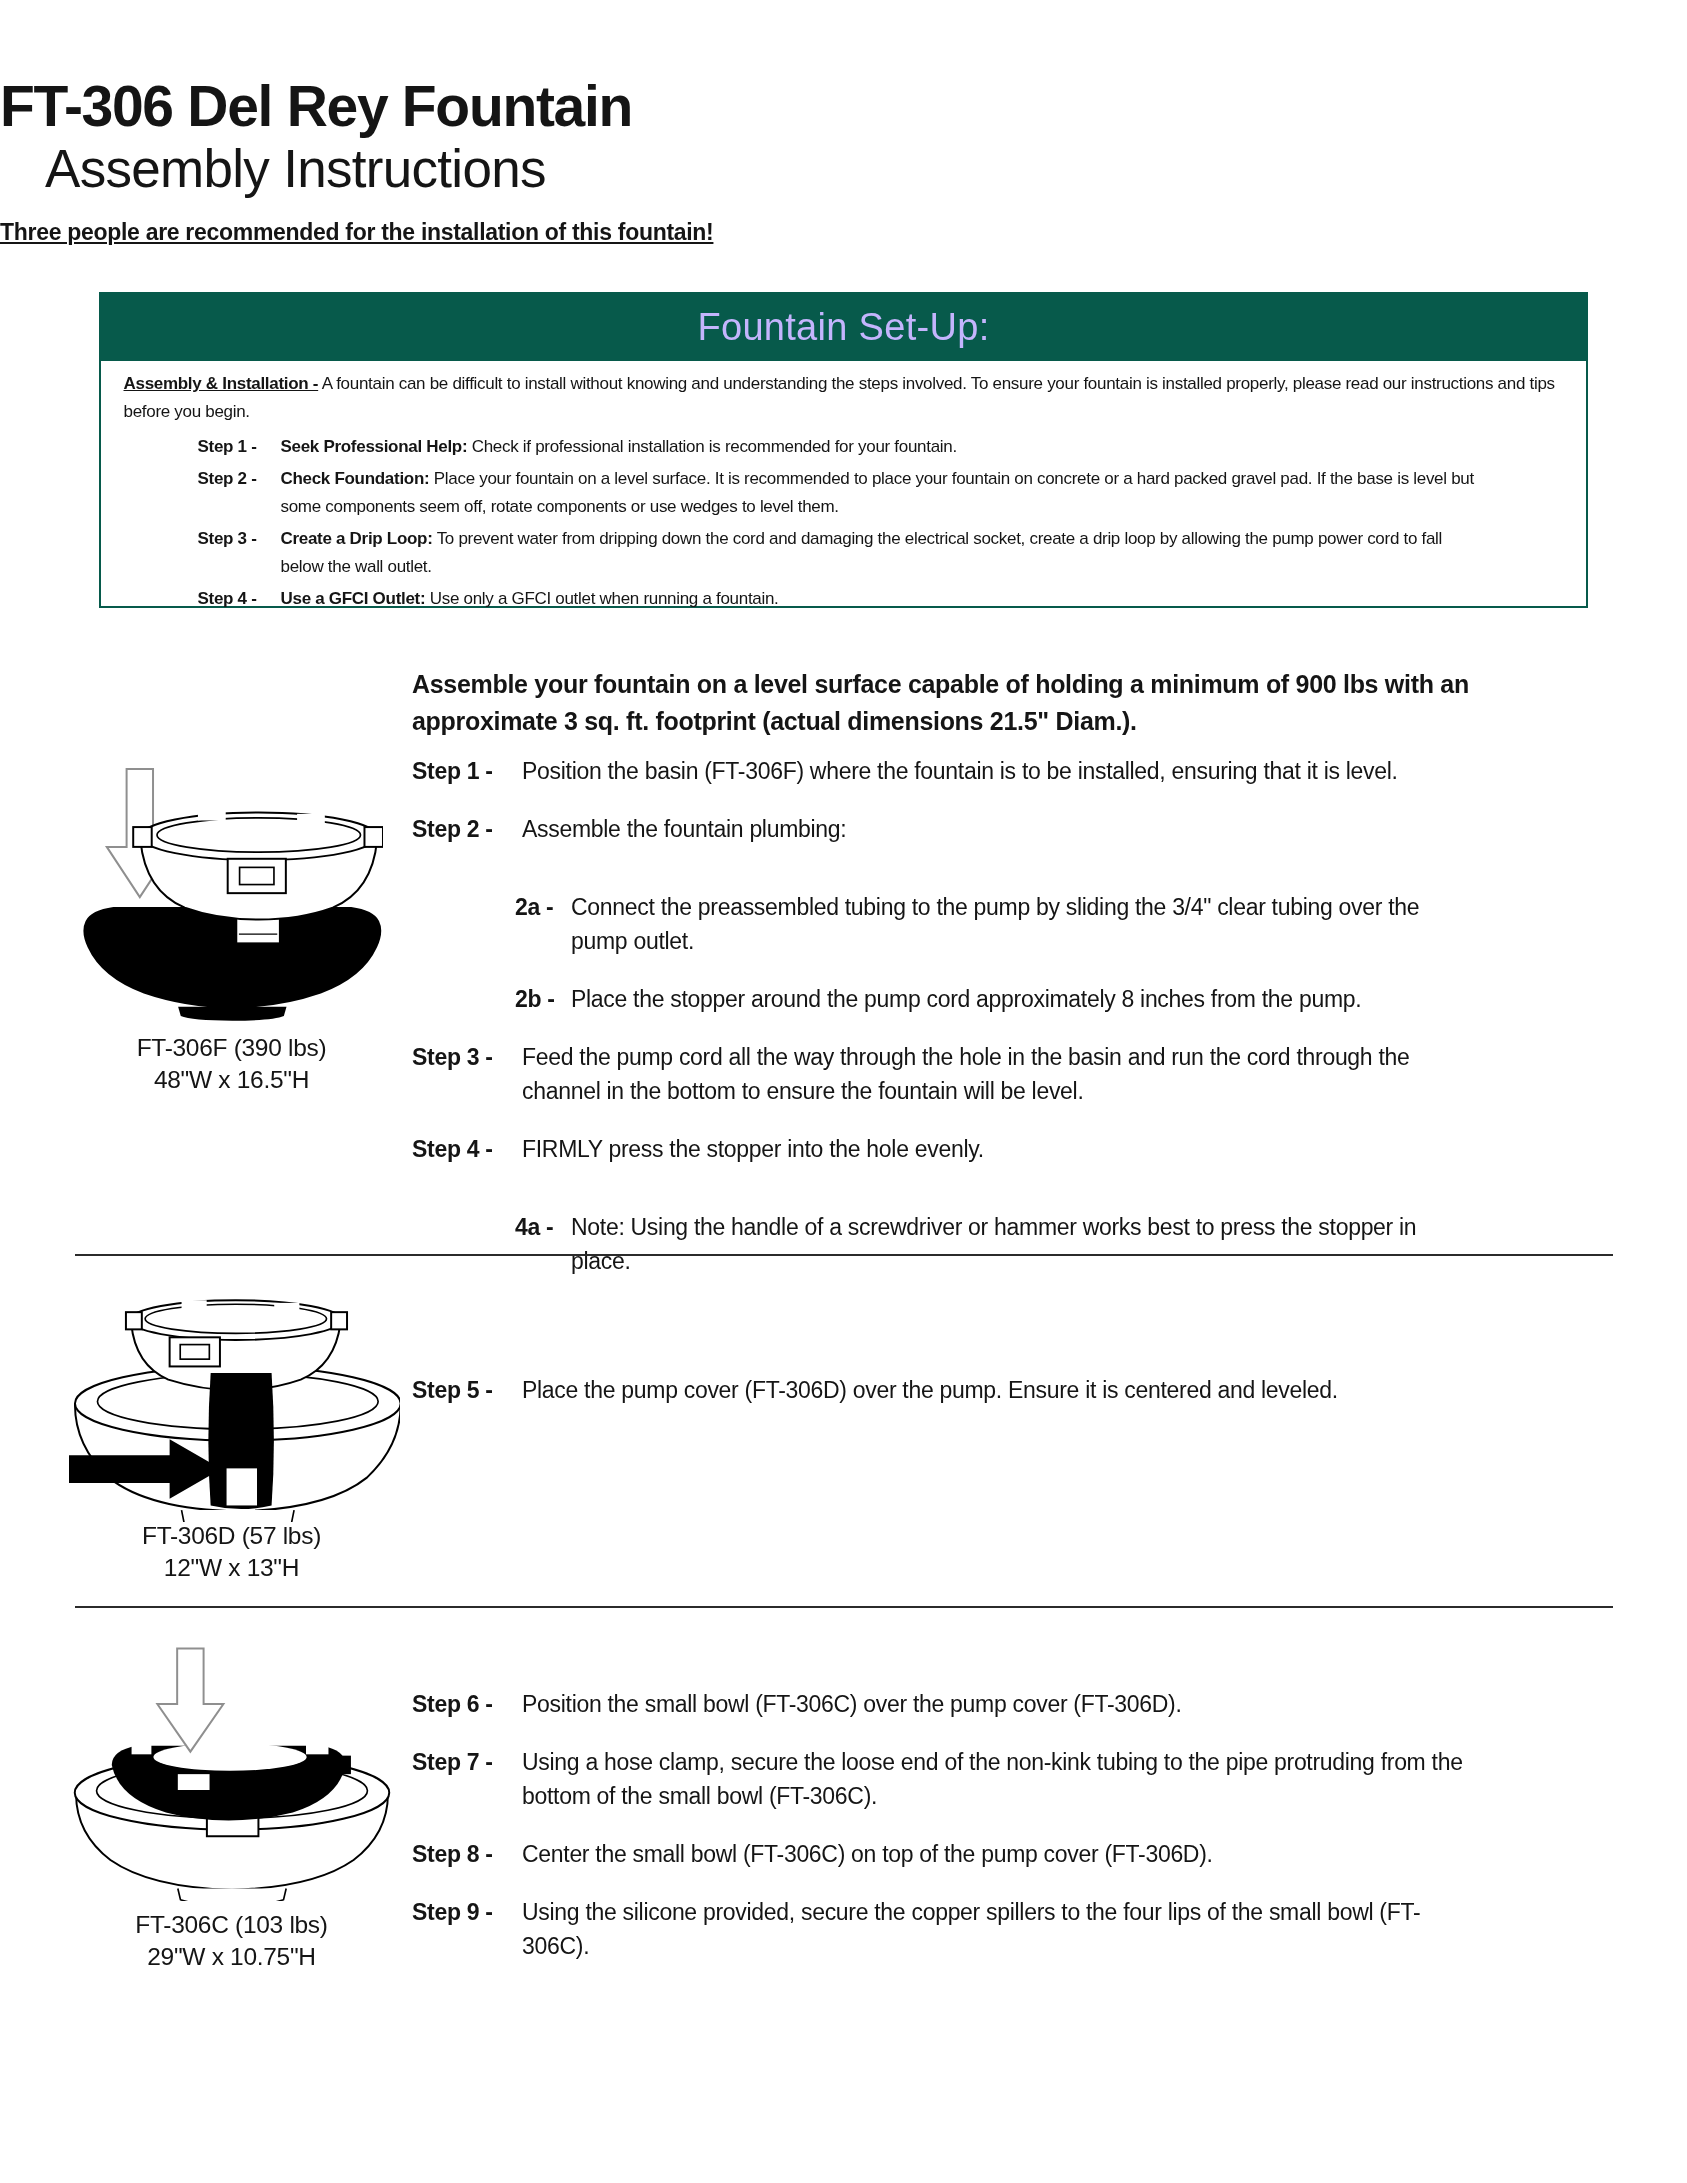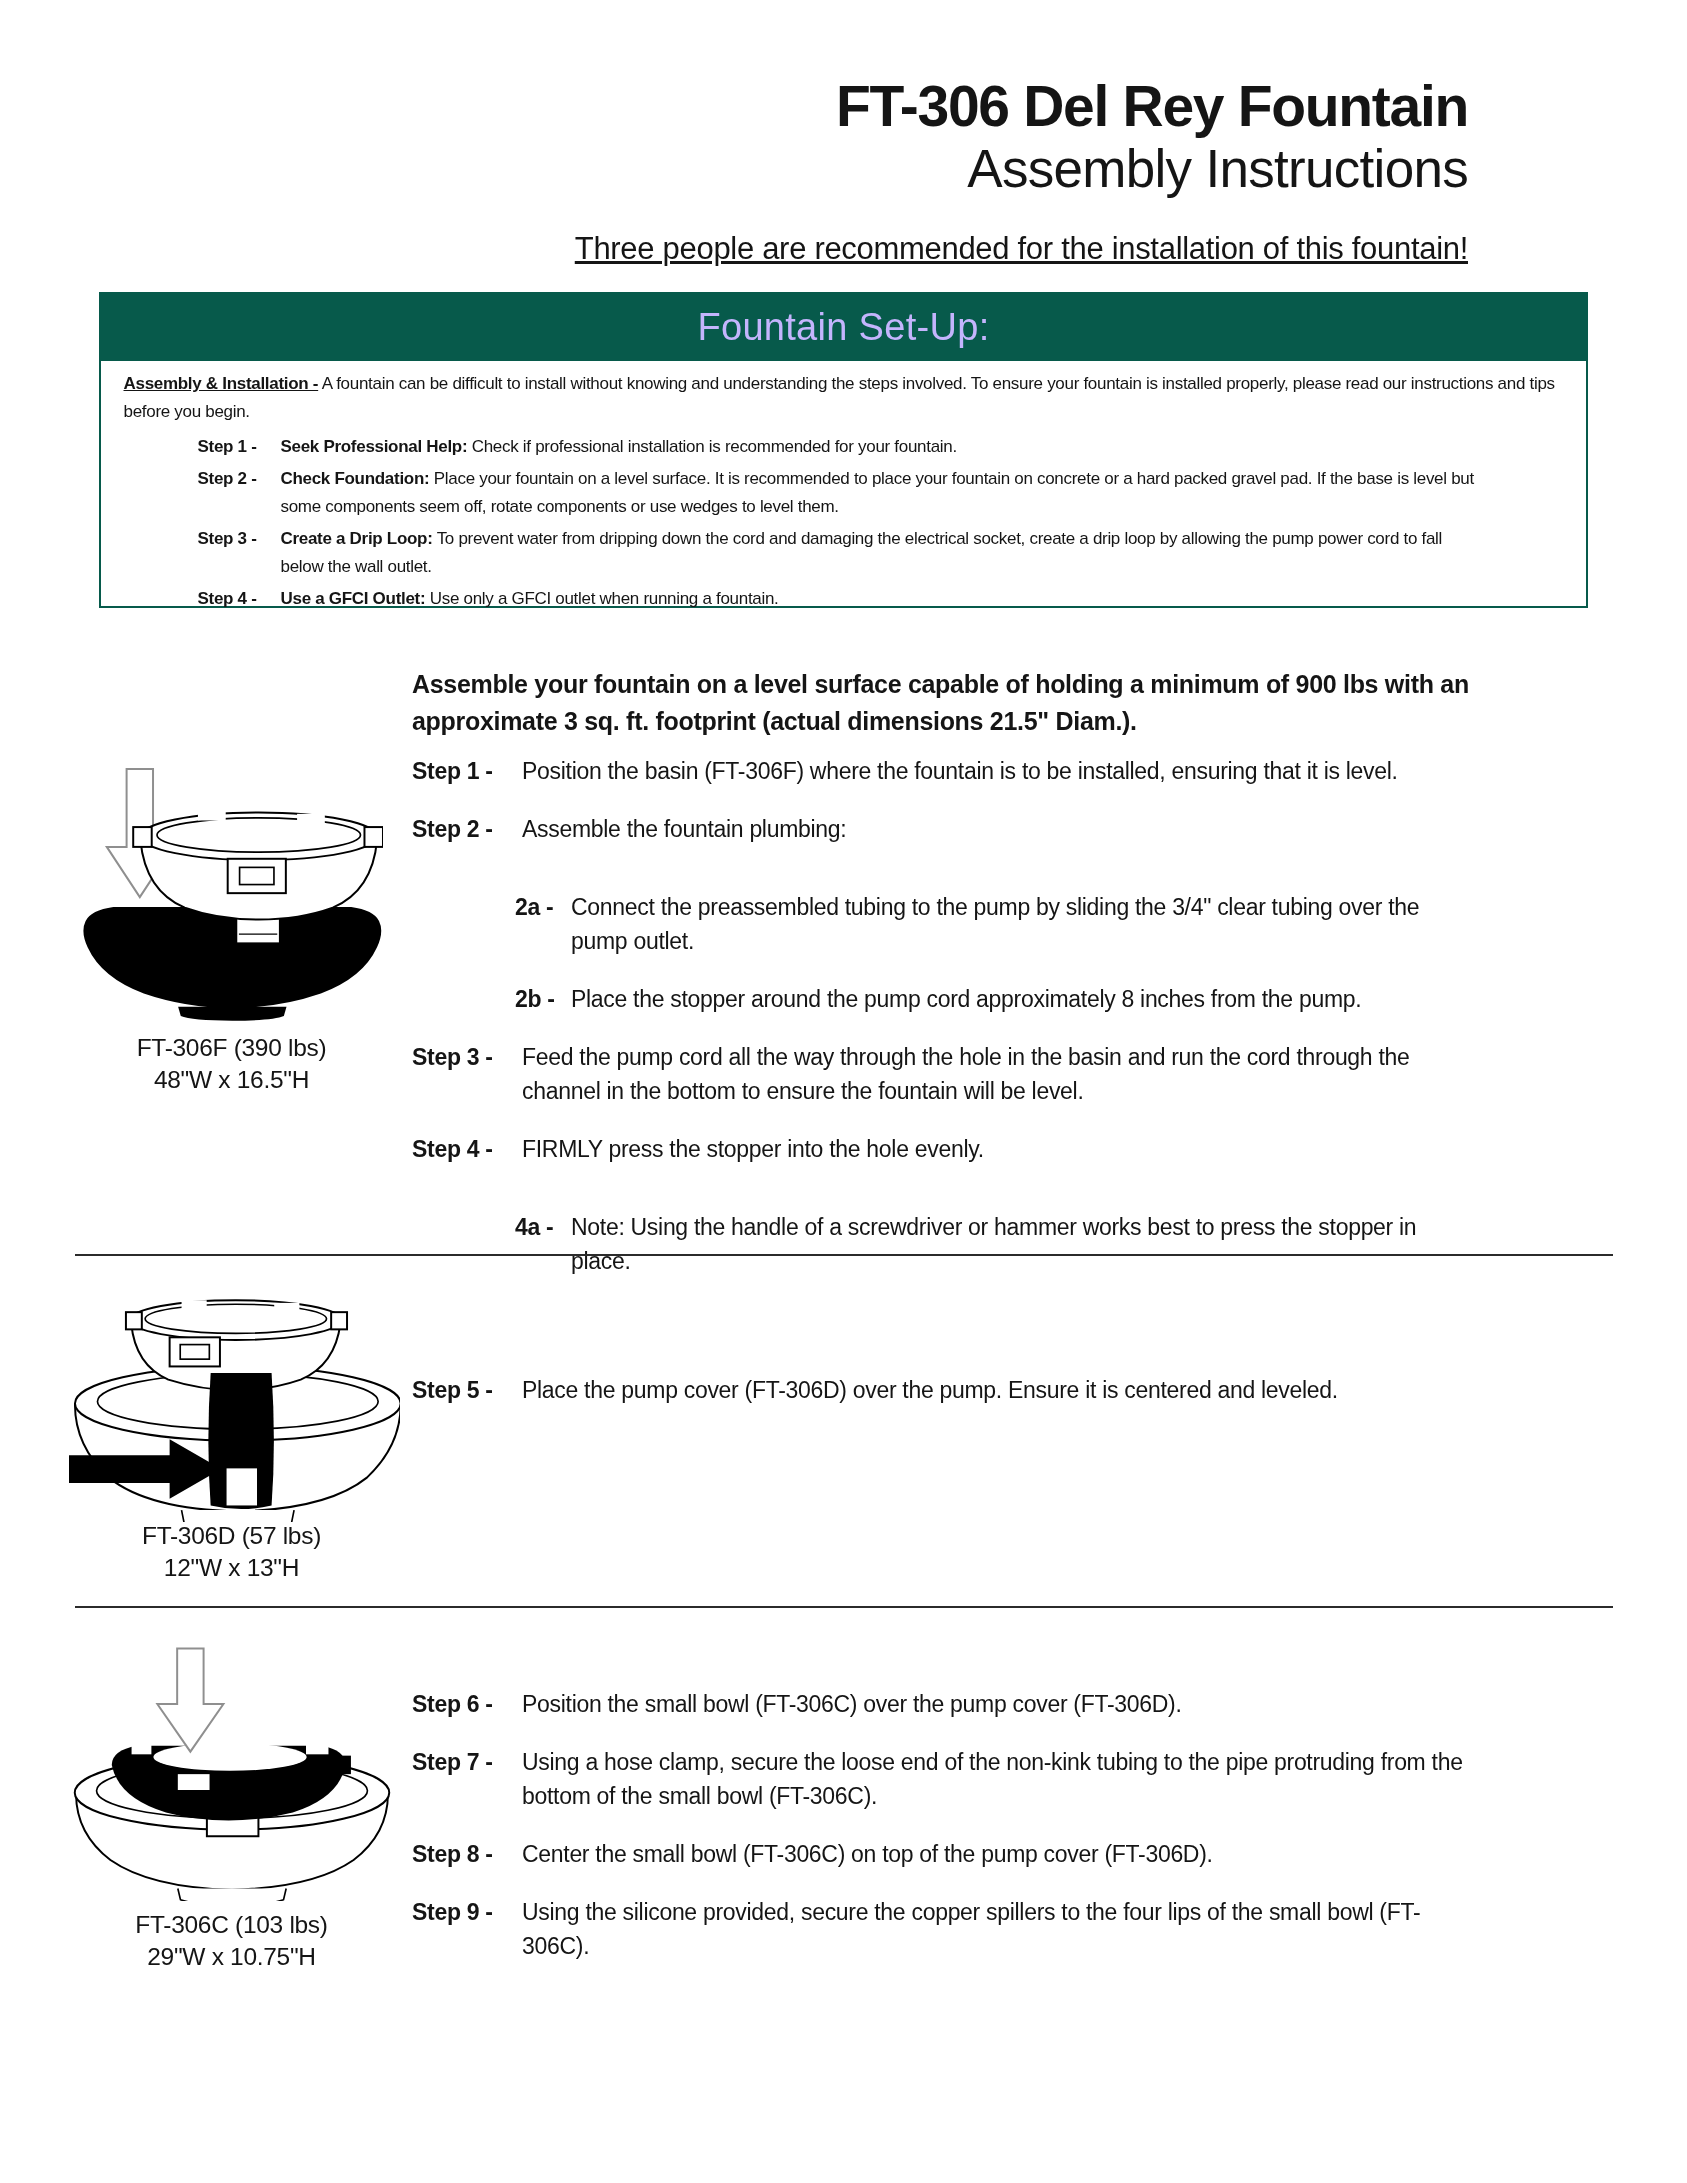--- a/index.html
+++ b/index.html
@@ -2,24 +2,24 @@
 <html style="font-size:10.6px"><head>
 <meta charset="utf-8">
 <style>
   html,body { margin:0; padding:0; background:#ffffff; }
   .page {
     position:relative; width:1687px; height:2183px; background:#ffffff;
     font-family:"Liberation Sans", sans-serif; color:#151515; overflow:hidden;
   }
 
   
-  .hdr { position:absolute; top:74px; left:0; width:1468px; text-align:right; }
+  .hdr { position:absolute; top:74px; left:0; width:1468px; text-align:left; }
   .title  { font-size:57px; font-weight:bold; letter-spacing:-1.3px; line-height:64px; }
   .subtitle { font-size:53px; font-weight:normal; letter-spacing:-0.7px; line-height:61px;padding-left:45px; }
-  .warning { margin-top:32px; font-size:31px; font-weight:normal; text-decoration:underline; letter-spacing:-0.3px; }
+  .warning { margin-top:20px; font-size:23px; font-weight:bold; text-decoration:underline; letter-spacing:-0.3px; }
 
   
   .setup-box {
     position:absolute; left:99px; top:292px; width:1489px; height:316px;
     border:2.6px solid #075a4b; box-sizing:border-box; background:#ffffff;
   }
   .banner {
     height:67px; background:#075a4b; color:#c4b5fd; font-size:38px;
     text-align:center; line-height:67px; letter-spacing:0.3px;
   }

